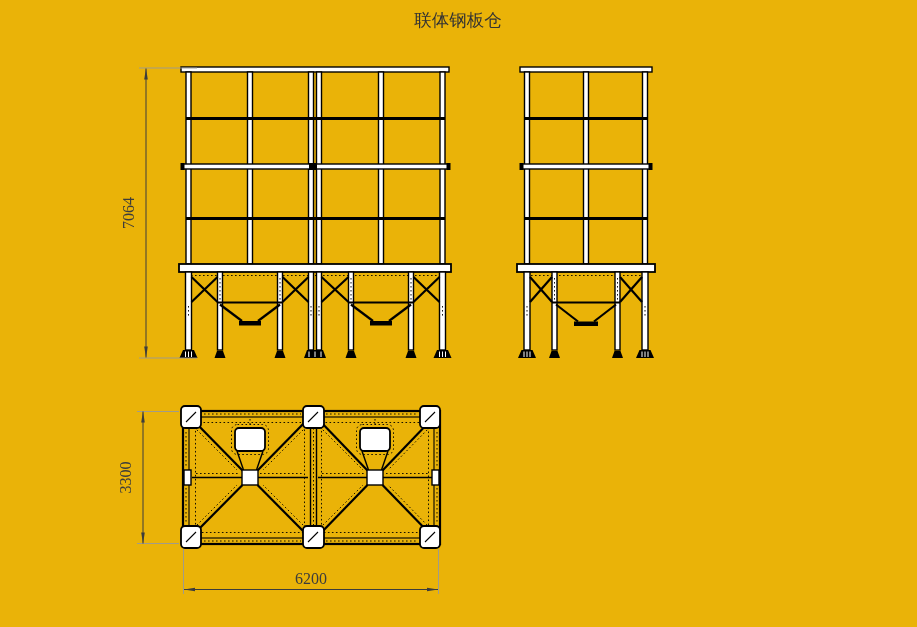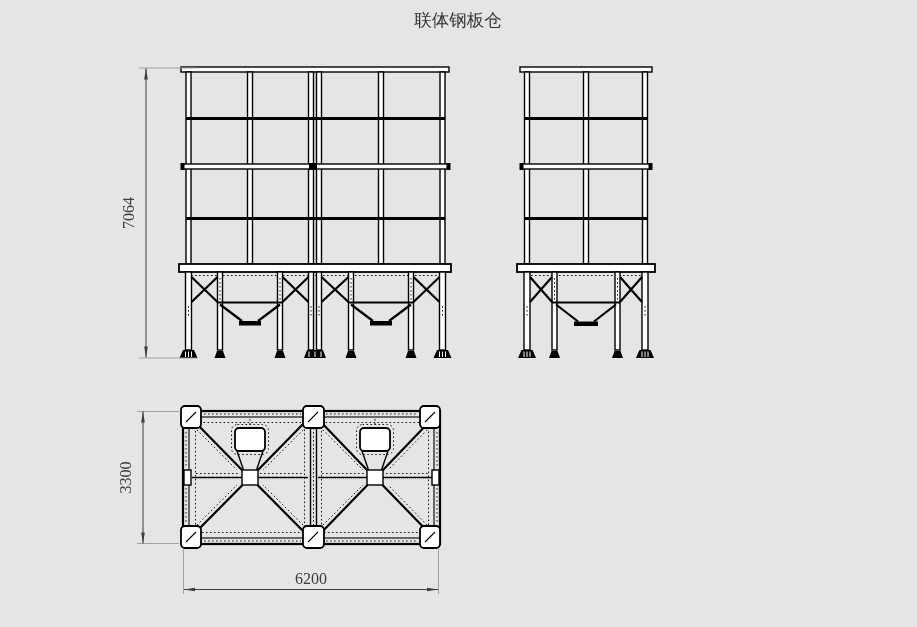--- a/index.html
+++ b/index.html
@@ -1,16 +1,16 @@
 <!DOCTYPE html>
 <html><head>
 <meta charset="utf-8">
 <style>
   html,body{margin:0;padding:0;background:#ffffff;}
-  .canvas{width:917px;height:627px;background:#e5e5e5;position:relative;overflow:hidden;}
+  .canvas{width:917px;height:627px;background:#eab308;position:relative;overflow:hidden;}
   svg{display:block;}
   .ln{fill:none;stroke:#000;stroke-width:1.4;}
   .th{fill:none;stroke:#000;stroke-width:1.1;}
   .wht{fill:#fff;stroke:#000;stroke-width:1.4;}
   .wmd{fill:#fff;stroke:#000;stroke-width:1.8;}
   .md{fill:none;stroke:#000;stroke-width:2.2;}
   .hv{fill:none;stroke:#000;stroke-width:2.8;}
   .blk{fill:#000;stroke:none;}
   .dot{fill:none;stroke:#000;stroke-width:0.9;stroke-dasharray:1.6 2.4;}
   .dim{stroke:#3c3c3c;stroke-width:1;fill:none;}

